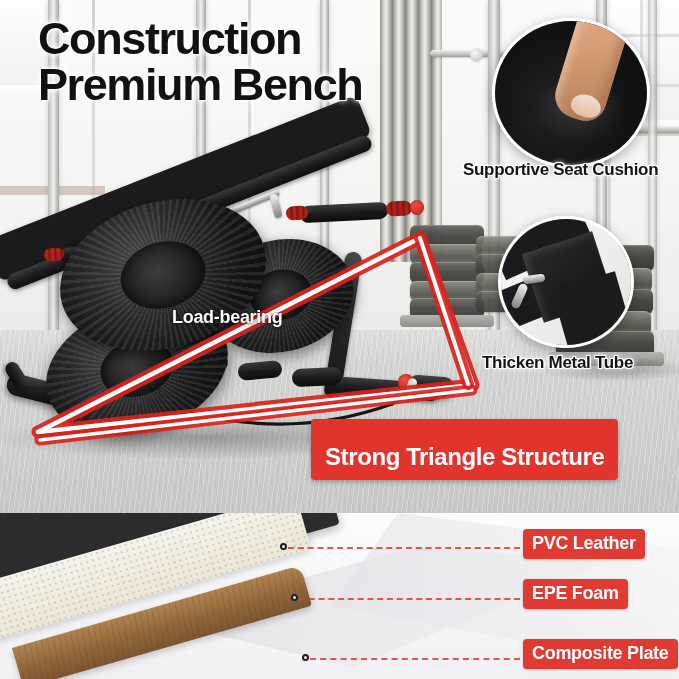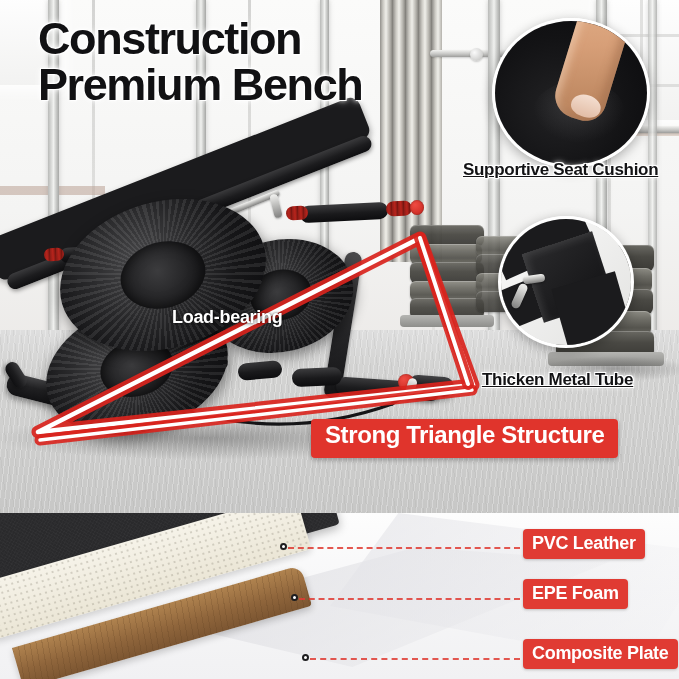--- a/index.html
+++ b/index.html
@@ -101,38 +101,38 @@
               font-size:45px; font-weight:bold; line-height:1.03;
               letter-spacing:-1.4px; color:#111113;
               text-shadow:0 0 5px #fff, 0 0 9px #fff, 1px 1px 0 #fff, -1px -1px 0 #fff; }
 
   
   .callout { position:absolute; z-index:18; }
   .circle { position:absolute; border-radius:50%; overflow:hidden;
             border:3px solid #fff; box-shadow:0 3px 12px rgba(0,0,0,.3); }
   .c-label { position:absolute; white-space:nowrap; font-size:17px; font-weight:bold;
              color:#131315; letter-spacing:-.3px;
-             text-shadow:0 0 4px #fff,0 0 7px #fff,1px 1px 0 #fff,-1px -1px 0 #fff,1px -1px 0 #fff,-1px 1px 0 #fff;text-decoration:underline; }
+             text-shadow:0 0 4px #fff,0 0 7px #fff,1px 1px 0 #fff,-1px -1px 0 #fff,1px -1px 0 #fff,-1px 1px 0 #fff; }
 
   
   .cush-bg { position:absolute; inset:0; background:radial-gradient(circle at 42% 60%,#222224 0%,#131315 55%,#0a0a0c 100%); }
   .dimple { position:absolute; border-radius:50%;
             background:radial-gradient(ellipse at 50% 40%, rgba(70,70,72,.55), rgba(0,0,0,0) 70%); }
   .finger { position:absolute; background:linear-gradient(165deg,#e3b089 0%,#d79f78 40%,#c08a63 80%);
             box-shadow:inset -6px -4px 10px rgba(140,90,60,.45), inset 4px 4px 8px rgba(255,230,205,.5); }
   .nail { position:absolute; border-radius:50% 50% 45% 45%;
           background:linear-gradient(180deg,#f4ded0,#e2bda6); }
 
   
   .tube-bg { position:absolute; inset:0; background:linear-gradient(135deg,#fbfbfa 0%,#efefee 48%,#e2e2e0 100%); }
   .tb-black { position:absolute; background:#1b1b1d; }
   .tb-face  { position:absolute; background:linear-gradient(150deg,#2a2a2c,#121214); }
 
   
-  .banner { position:absolute; z-index:22; border-radius:4px; padding:2px 14px 9px;
+  .banner { position:absolute; z-index:22; border-radius:4px; padding:24px 14px 9px;
             color:#fff; font-size:24px; font-weight:bold; letter-spacing:-.4px;
             box-shadow:0 2px 5px rgba(0,0,0,.28); white-space:nowrap; }
 
   
   .bottom { position:absolute; left:0; top:513px; width:679px; height:166px;
             background:linear-gradient(180deg,#fdfdfd 0%,#f7f7f8 45%,#f1f1f3 100%); overflow:hidden; }
   .swoosh { position:absolute; background:linear-gradient(135deg,rgba(222,222,226,.85),rgba(244,244,246,.2)); }
   .swoosh2 { position:absolute; background:linear-gradient(120deg,rgba(228,228,232,.7),rgba(248,248,250,.15)); }
 
   .layers { position:absolute; left:-40px; top:-25px; width:420px; height:230px; }
@@ -312,21 +312,21 @@
       <div class="circle" style="left:498px;top:216px;width:136px;height:132px;">
         <div class="tube-bg"></div>
         <div class="tb-black" style="left:-10px;top:-10px;width:96px;height:54px;transform:rotate(-24deg);"></div>
         <div class="tb-black" style="left:-18px;top:56px;width:120px;height:40px;transform:rotate(-22deg);"></div>
         <div class="tb-face" style="left:30px;top:22px;width:74px;height:72px;transform:rotate(-18deg);
              box-shadow:inset 3px 3px 8px rgba(255,255,255,.12);"></div>
         <div class="tb-black" style="left:58px;top:60px;width:66px;height:64px;transform:rotate(-16deg);"></div>
         <div class="chrome" style="left:14px;top:64px;width:9px;height:26px;border-radius:6px;transform:rotate(24deg)"></div>
         <div class="chrome" style="left:22px;top:56px;width:22px;height:8px;border-radius:5px;transform:rotate(-8deg)"></div>
       </div>
-      <div class="c-label" style="left:482px;top:370px;text-align:center;">Thicken Metal Tube</div>
+      <div class="c-label" style="left:482px;top:353px;text-align:center;">Thicken Metal Tube</div>
     </div>
 
     <div class="headline">
       <div>Construction</div>
       <div>Premium Bench</div>
     </div>
 
   </div>
 
   <div class="banner" style="left:311px;top:419px;background:#e0342c;">Strong Triangle Structure</div>

